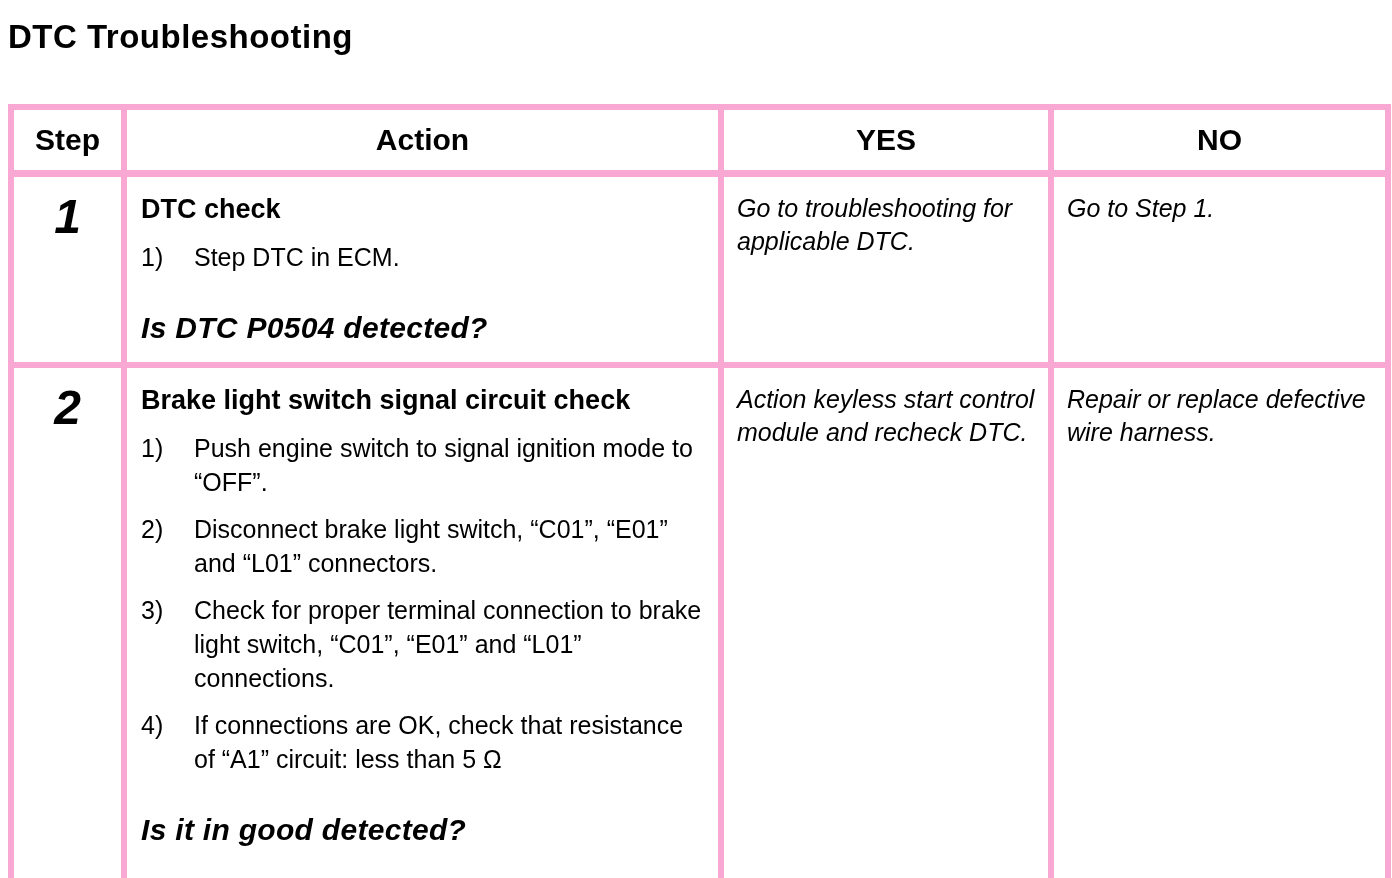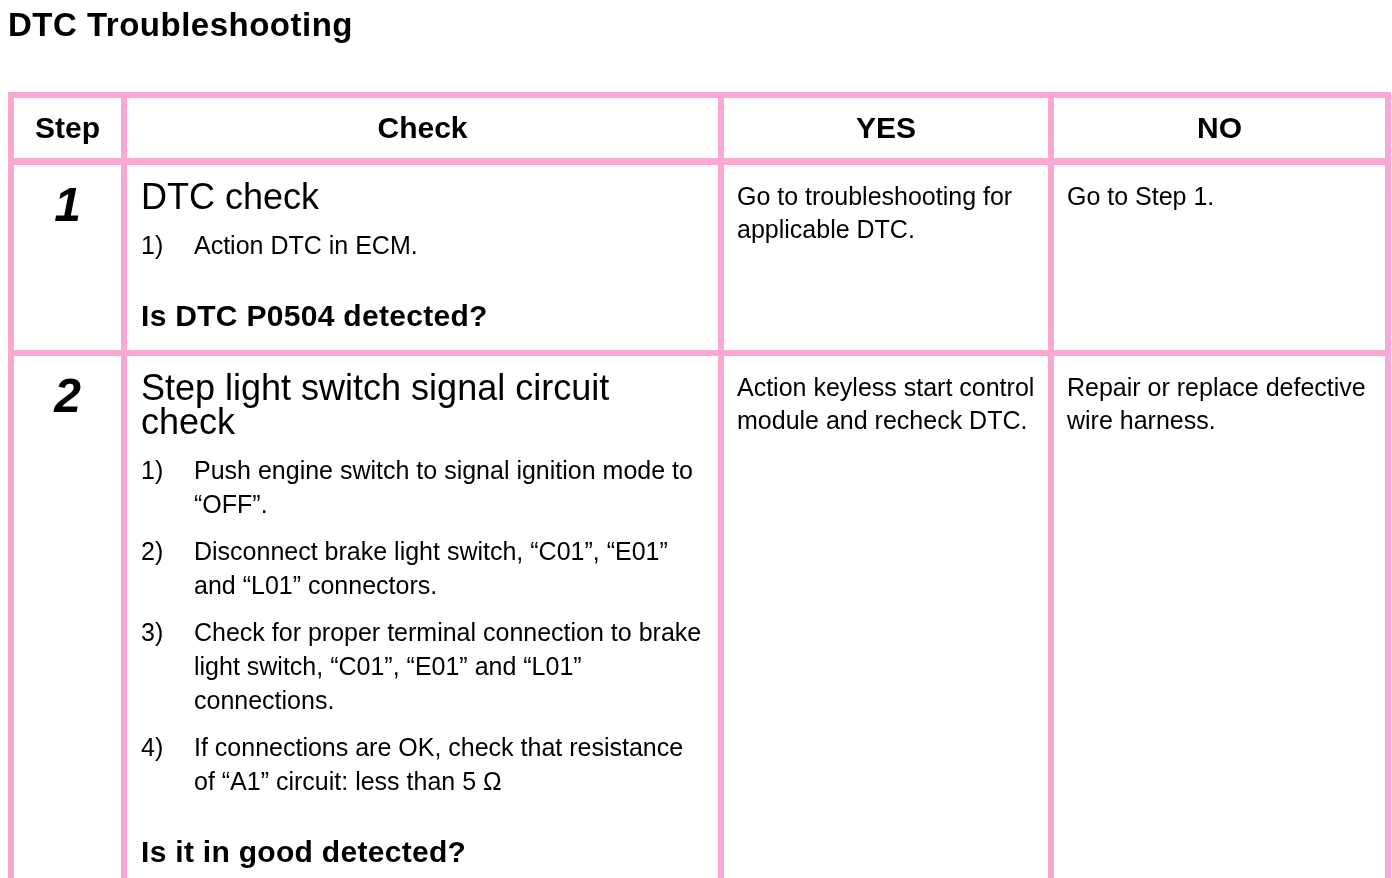--- a/index.html
+++ b/index.html
@@ -6,21 +6,21 @@
   html, body {
     background: #ffffff;
     width: 1392px;
     height: 878px;
     font-family: "Liberation Sans", "DejaVu Sans", sans-serif;
     color: #000;
   }
   .page {
     width: 1124px;
     height: 878px;
-    padding: 6px 0 0 8px;
+    padding: 18px 0 0 8px;
   }
   .page-title {
     font-size: 33px;
     font-weight: bold;
     letter-spacing: 0.5px;
     margin-left: 0px;
     margin-bottom: 18px;
   }
   table.ts-table {
     border-collapse: collapse;
@@ -52,43 +52,44 @@
   td { vertical-align: top; }
 
   td.step-cell {
     text-align: center;
     padding-top: 12px;
     font-size: 48px;
     font-weight: bold;
     font-style: italic;
   }
   td.action-cell { padding: 15px 12px 14px 14px; }
-  td.result-cell { padding: 15px 8px 10px 13px; font-size: 25px; line-height: 33px; }
+  td.result-cell { padding: 15px 8px 10px 13px; font-size: 25px; line-height: 33px; font-style: italic; }
 
   .action-heading {
-    font-size: 36px;
-    font-weight: normal;
+    font-size: 27px;
+    font-weight: bold;
     line-height: 34px;
     margin-bottom: 14px;
   }
   .action-item {
     display: flex;
     font-size: 25px;
     line-height: 34px;
     margin-bottom: 13px;
   }
   .action-item .item-num {
     flex: 0 0 53px;
   }
   .action-item .item-text {
     flex: 1 1 auto;
   }
   .action-question {
     font-size: 30px;
     font-weight: bold;
+    font-style: italic;
     line-height: 36px;
     margin-top: 36px;
     letter-spacing: 0.3px;
   }
   .row-1 { height: 192px; }
   .row-2 { height: 540px; }
 </style>
 </head>
 <body>
 
@@ -100,43 +101,43 @@
     <colgroup>
       <col class="col-step">
       <col class="col-action">
       <col class="col-yes">
       <col class="col-no">
     </colgroup>
 
     <tbody>
         <tr class="header-row">
       <th>Step</th>
-      <th>Check</th>
+      <th>Action</th>
       <th>YES</th>
       <th>NO</th>
     </tr>
 
     <tr class="row-1">
       <td class="step-cell">1</td>
       <td class="action-cell">
         <div class="action-heading">DTC check</div>
         <div class="action-item">
           <span class="item-num">1)</span>
-          <span class="item-text">Action DTC in ECM.</span>
+          <span class="item-text">Step DTC in ECM.</span>
         </div>
         <div class="action-question">Is DTC P0504 detected?</div>
       </td>
       <td class="result-cell">Go to troubleshooting for applicable DTC.</td>
       <td class="result-cell">Go to Step 1.</td>
     </tr>
 
     <tr class="row-2">
       <td class="step-cell">2</td>
       <td class="action-cell">
-        <div class="action-heading">Step light switch signal circuit check</div>
+        <div class="action-heading">Brake light switch signal circuit check</div>
         <div class="action-item">
           <span class="item-num">1)</span>
           <span class="item-text">Push engine switch to signal ignition mode to “OFF”.</span>
         </div>
         <div class="action-item">
           <span class="item-num">2)</span>
           <span class="item-text">Disconnect brake light switch, “C01”, “E01” and “L01” connectors.</span>
         </div>
         <div class="action-item">
           <span class="item-num">3)</span>

